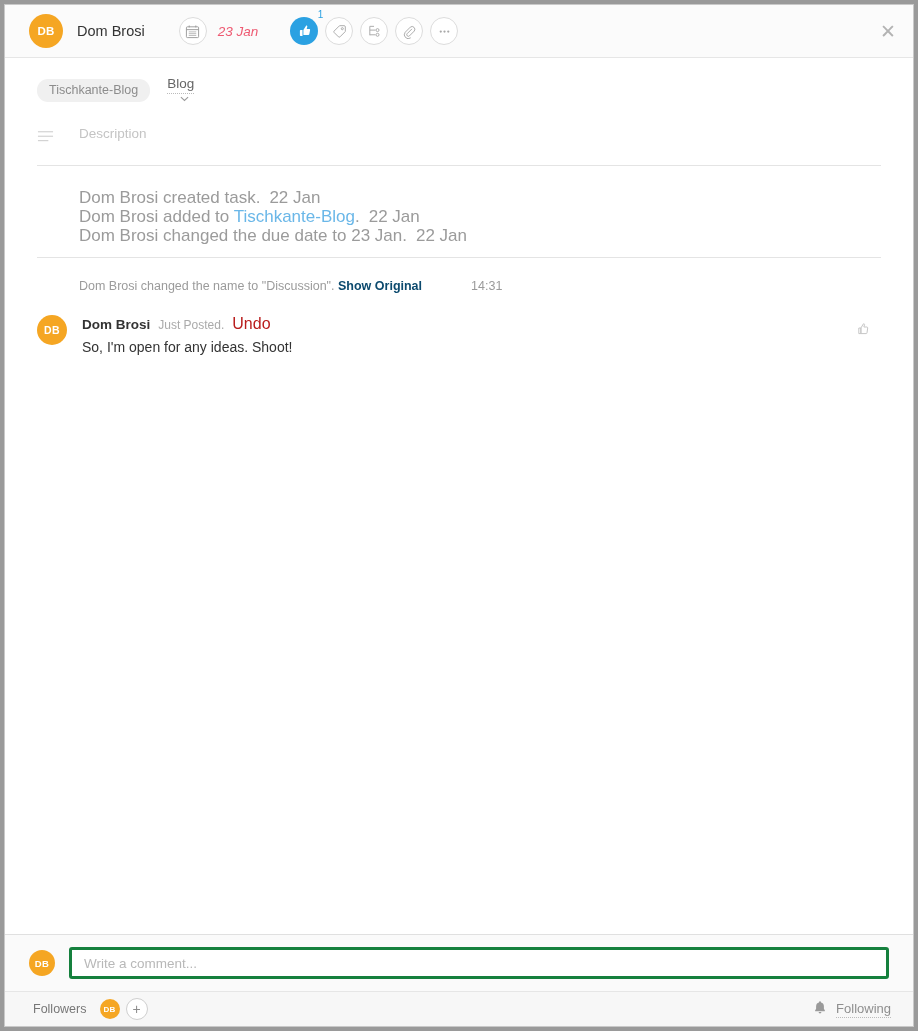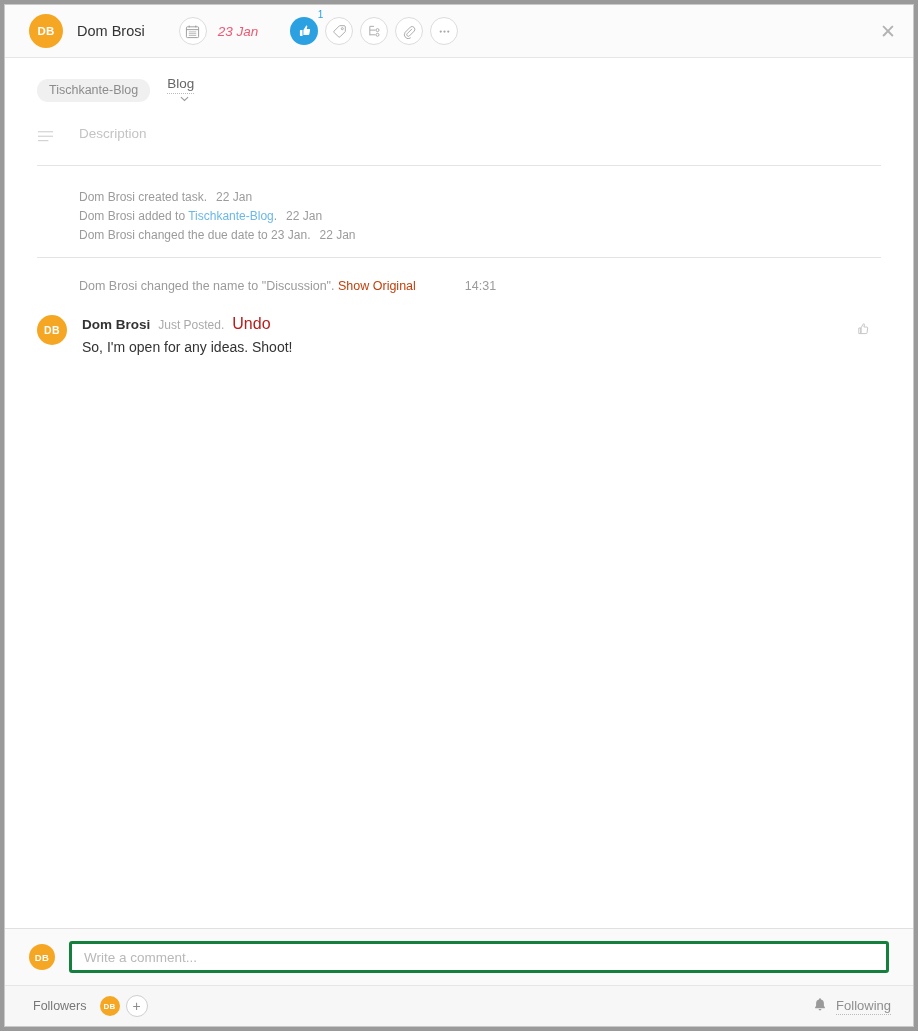--- a/index.html
+++ b/index.html
@@ -209,34 +209,34 @@
   .divider {
     height: 1px;
     background: #e4e4e4;
     margin: 0 8px;
   }
 
   #activity-log {
     padding: 22px 0 12px 50px;
   }
   .log-line {
-    font-size: 12px;
+    font-size: 17px;
     color: #9b9b9b;
     line-height: 19px;
     white-space: nowrap;
   }
   .log-line .lnk { color: #6ab7e8; }
   .log-line .when { color: #9b9b9b; padding-left: 9px; }
 
   #rename-row {
     padding: 21px 0 0 50px;
     font-size: 12.5px;
     color: #9b9b9b;
   }
-  #rename-row .lnk { color: #c2410c; }
+  #rename-row .lnk { color: #0c4a6e; font-weight: bold; }
   #rename-row .when { color: #9b9b9b; padding-left: 9px; margin-left: 40px; }
 
   #comment-block {
     display: flex;
     margin-top: 22px;
     padding-left: 8px;
     position: relative;
   }
   #comment-body { margin-left: 15px; }
   #comment-head {
@@ -278,21 +278,21 @@
     border-radius: 3px;
     font-size: 13.5px;
     color: #333333;
     padding: 0 12px;
     font-family: "Liberation Sans", sans-serif;
     outline: none;
   }
   #comment-input::placeholder { color: #b8b8b8; }
 
   #followers-bar {
-    height: 41px;
+    height: 35px;
     background: #f7f7f7;
     border-top: 1px solid #e6e6e6;
     display: flex;
     align-items: center;
     padding: 0 22px 0 28px;
   }
   #followers-label { font-size: 12.5px; color: #777777; }
   #followers-avatars { display: flex; align-items: center; margin-left: 13px; gap: 6px; }
   #add-follower-btn {
     width: 22px;

